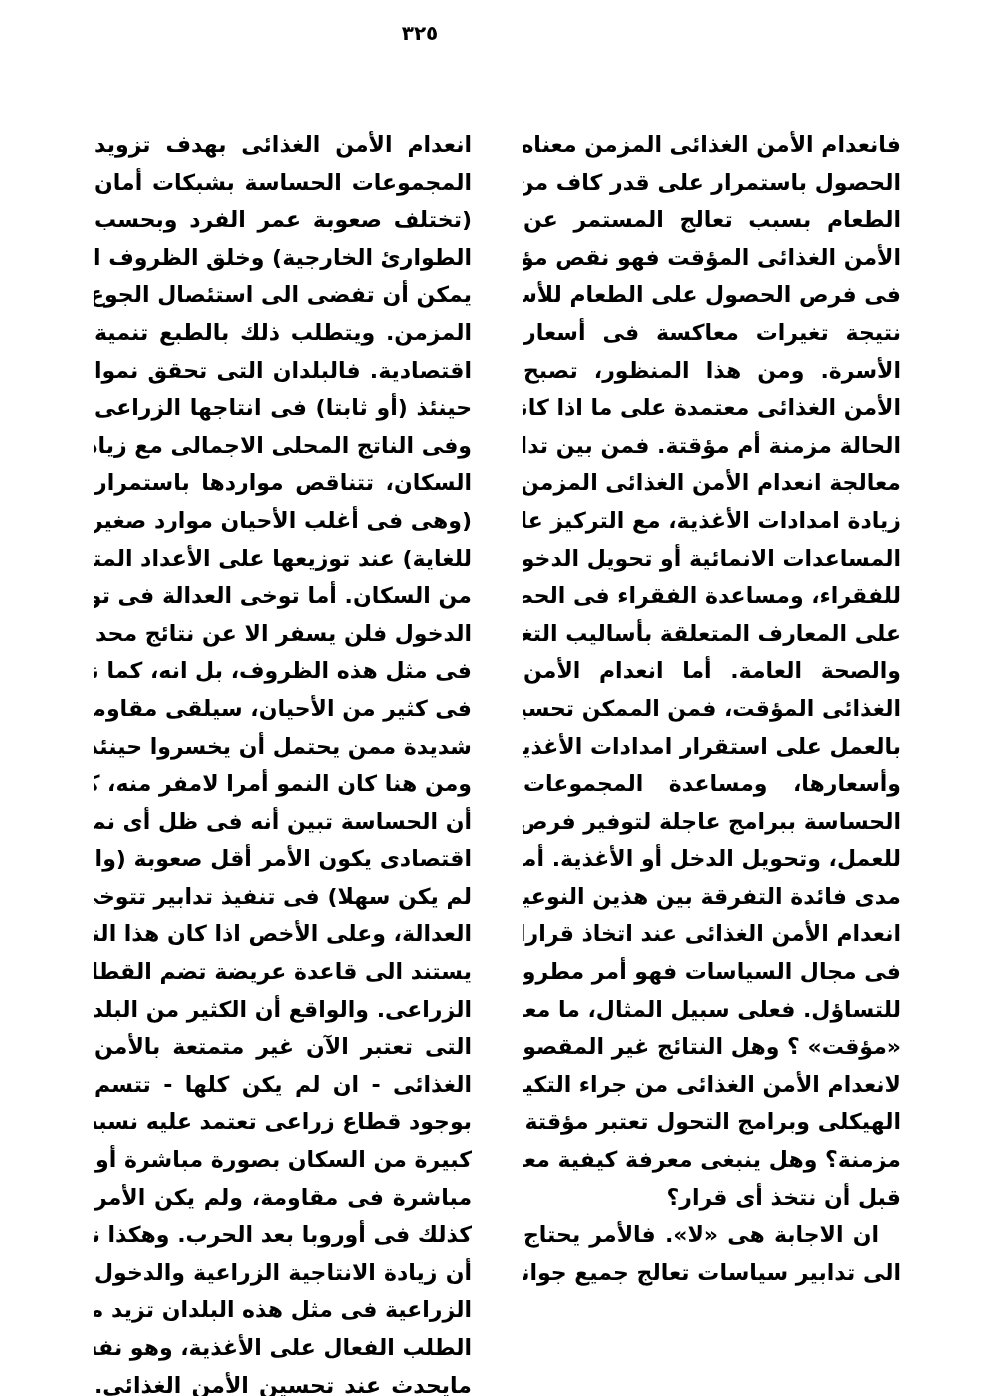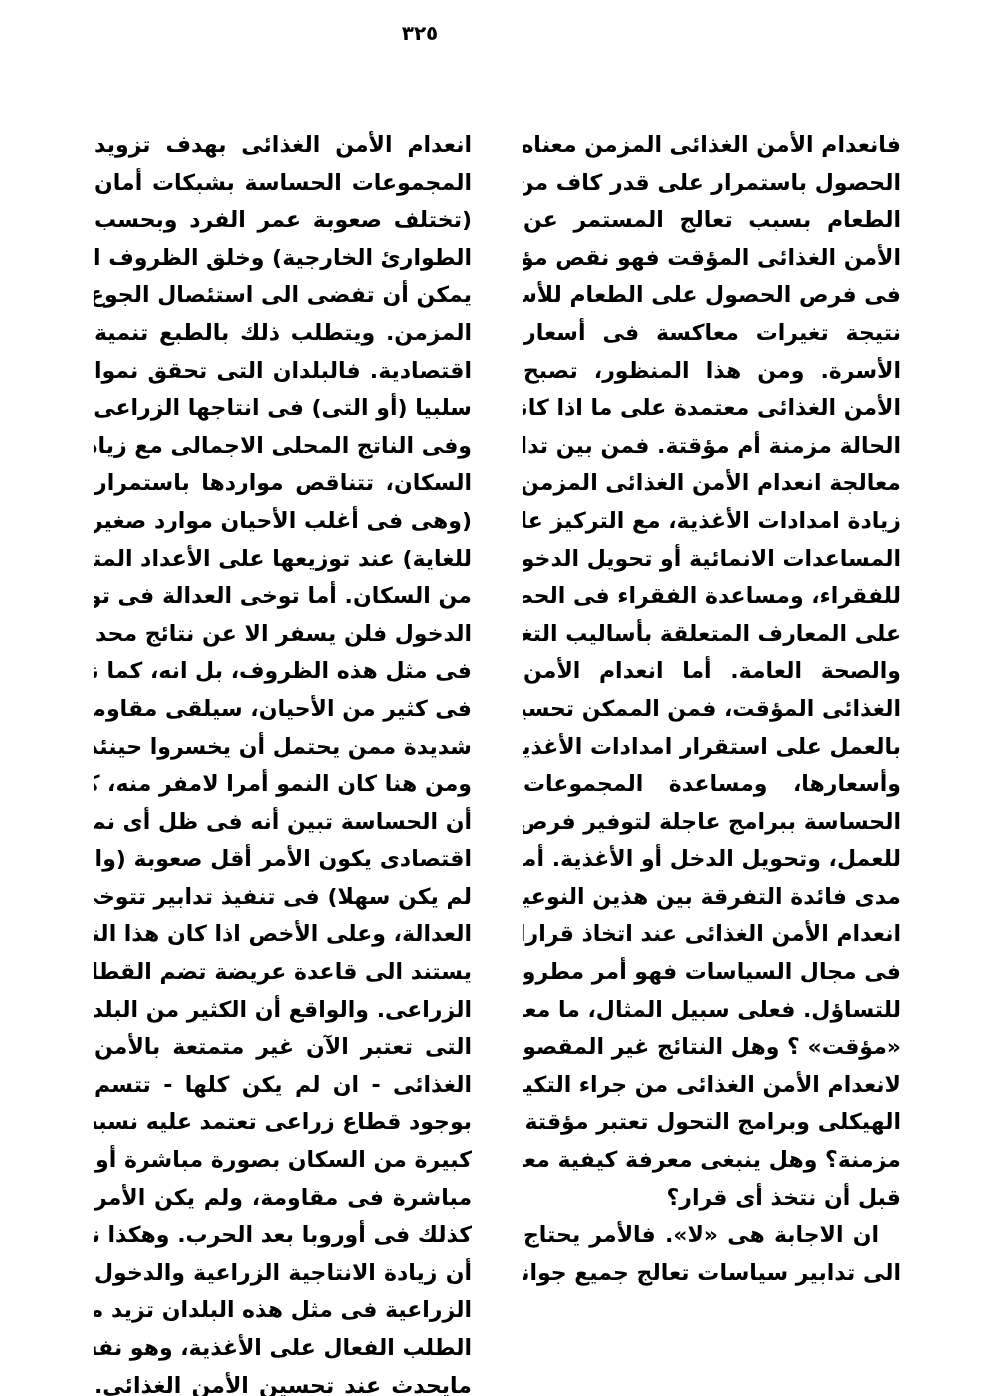--- a/index.html
+++ b/index.html
@@ -62,21 +62,21 @@
 </div>
 
 <div class="column col-left">
   <span class="line">انعدام الأمن الغذائى بهدف تزويد</span>
   <span class="line">المجموعات الحساسة بشبكات أمان</span>
   <span class="line">(تختلف صعوبة عمر الفرد وبحسب</span>
   <span class="line">الطوارئ الخارجية) وخلق الظروف التى</span>
   <span class="line">يمكن أن تفضى الى استئصال الجوع</span>
   <span class="line">المزمن. ويتطلب ذلك بالطبع تنمية</span>
   <span class="line">اقتصادية. فالبلدان التى تحقق نموا</span>
-  <span class="line">سلبيا (أو التى) فى انتاجها الزراعى</span>
+  <span class="line">حينئذ (أو ثابتا) فى انتاجها الزراعى</span>
   <span class="line">وفى الناتج المحلى الاجمالى مع زيادة</span>
   <span class="line">السكان، تتناقص مواردها باستمرار</span>
   <span class="line">(وهى فى أغلب الأحيان موارد صغيرة</span>
   <span class="line">للغاية) عند توزيعها على الأعداد المتزايدة</span>
   <span class="line">من السكان. أما توخى العدالة فى توزيع</span>
   <span class="line">الدخول فلن يسفر الا عن نتائج محدودة</span>
   <span class="line">فى مثل هذه الظروف، بل انه، كما نرى</span>
   <span class="line">فى كثير من الأحيان، سيلقى مقاومة</span>
   <span class="line">شديدة ممن يحتمل أن يخسروا حينئذ.</span>
   <span class="line">ومن هنا كان النمو أمرا لامفر منه، كما</span>

